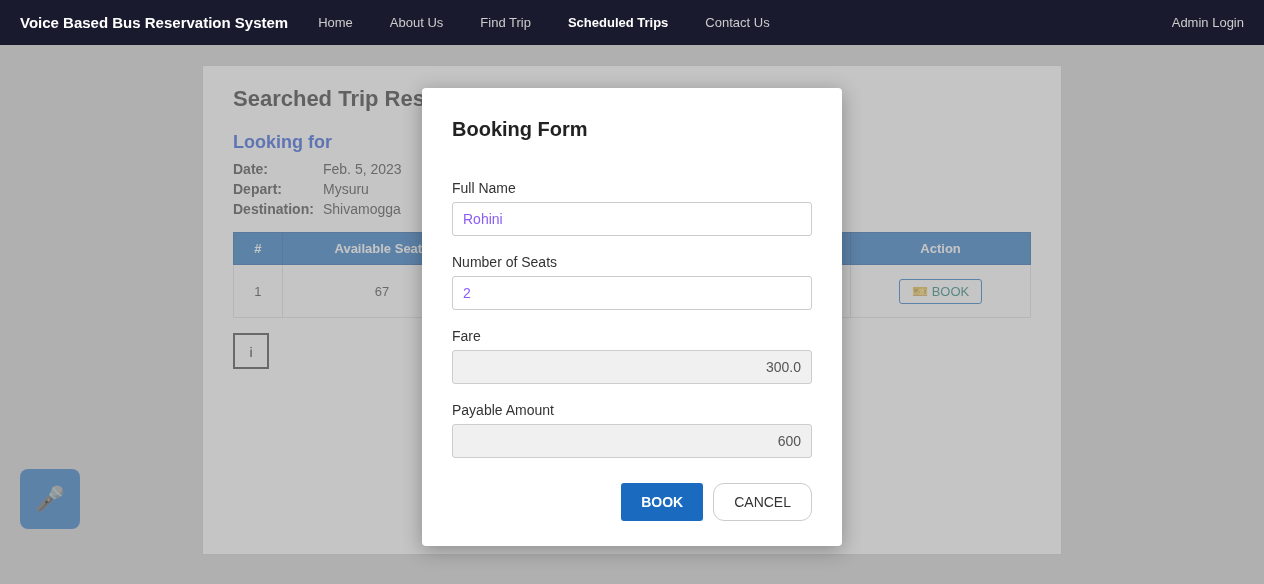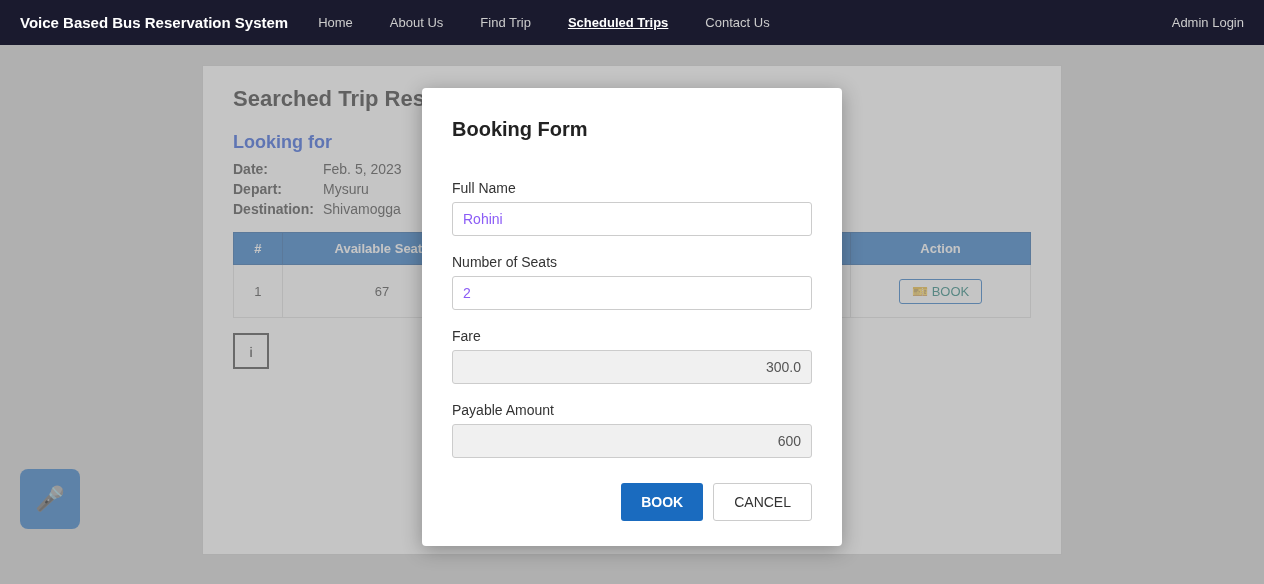--- a/index.html
+++ b/index.html
@@ -37,21 +37,20 @@
       flex: 1;
     }
     .navbar-link {
       color: #ccc;
       text-decoration: none;
       font-size: 13px;
     }
     .navbar-link.active {
       color: #fff;
       font-weight: bold;
-      text-decoration: underline;
     }
     .navbar-admin {
       color: #ccc;
       font-size: 13px;
     }
 
     
     .main-content {
       background: #d0d0d0;
       height: calc(584px - 40px);
@@ -254,21 +253,21 @@
       font-size: 14px;
       font-weight: bold;
       cursor: pointer;
     }
 
     .btn-cancel {
       background: #fff;
       color: #333;
       border: 1px solid #ccc;
       padding: 10px 20px;
-      border-radius: 3px;
+      border-radius: 11px;
       font-size: 14px;
       cursor: pointer;
     }
   </style>
 </head>
 <body>
 
 <div class="navbar">
   <span class="navbar-brand">Voice Based Bus Reservation System</span>
   <div class="navbar-links">

